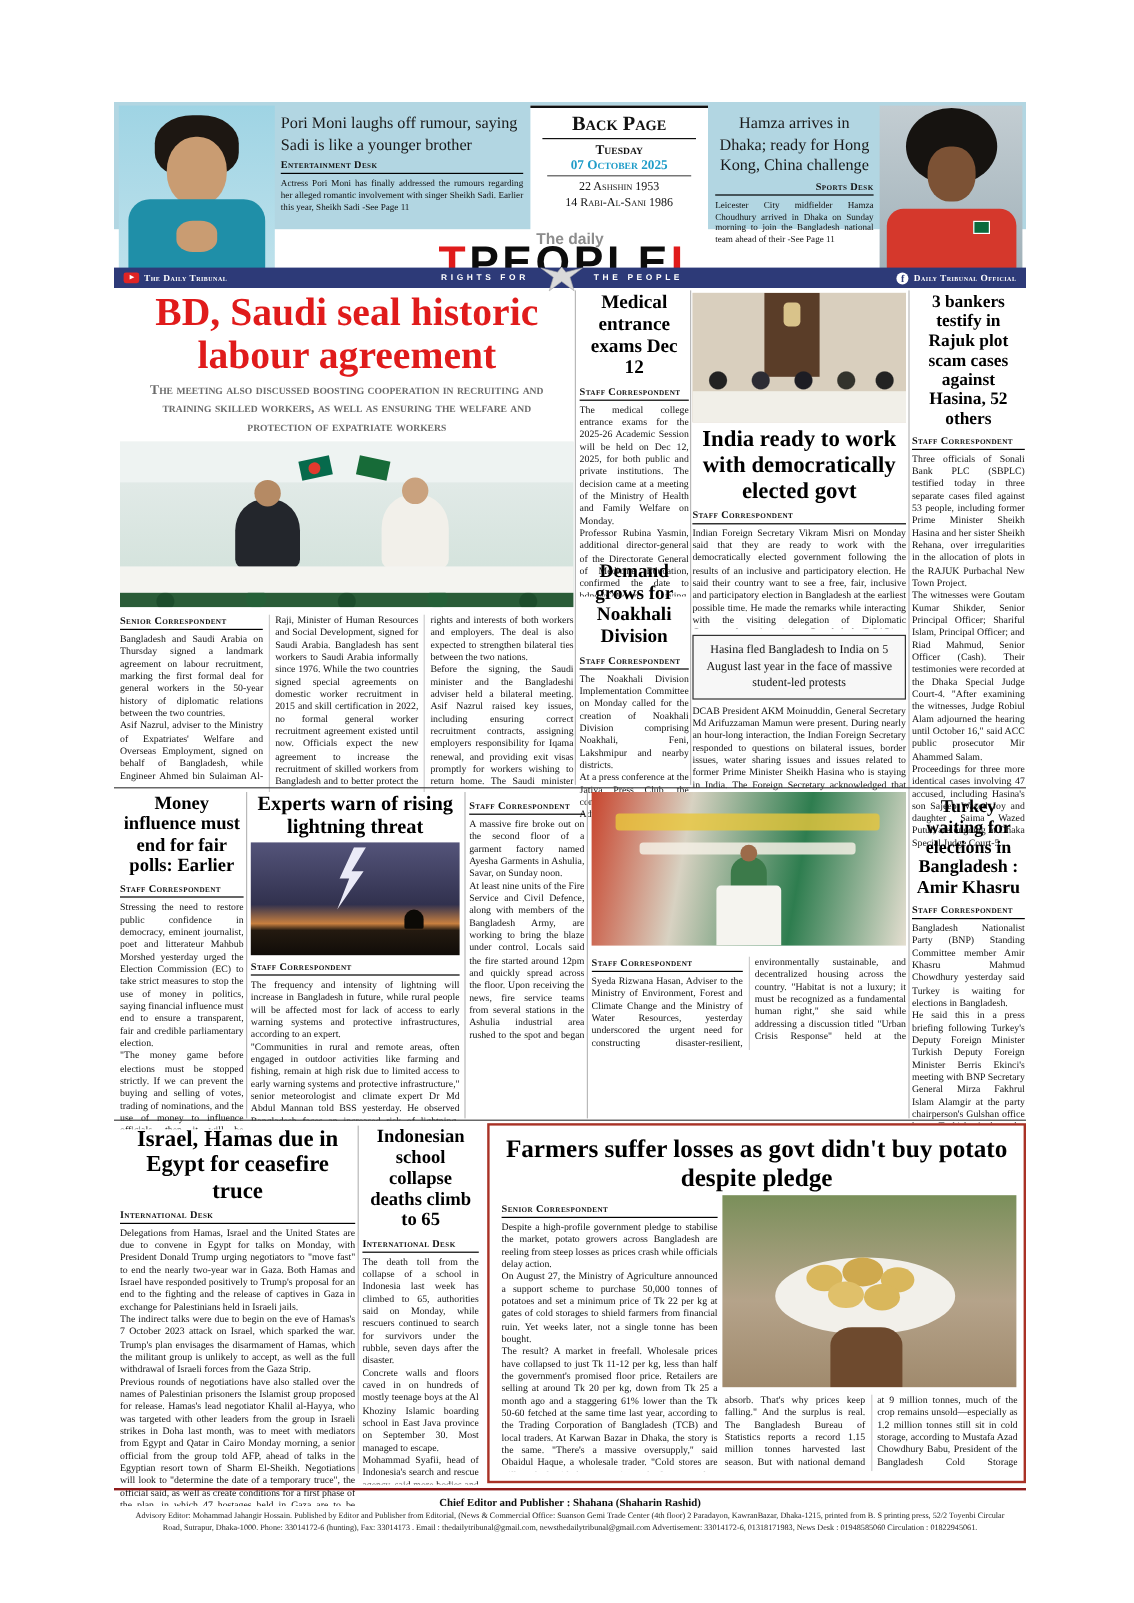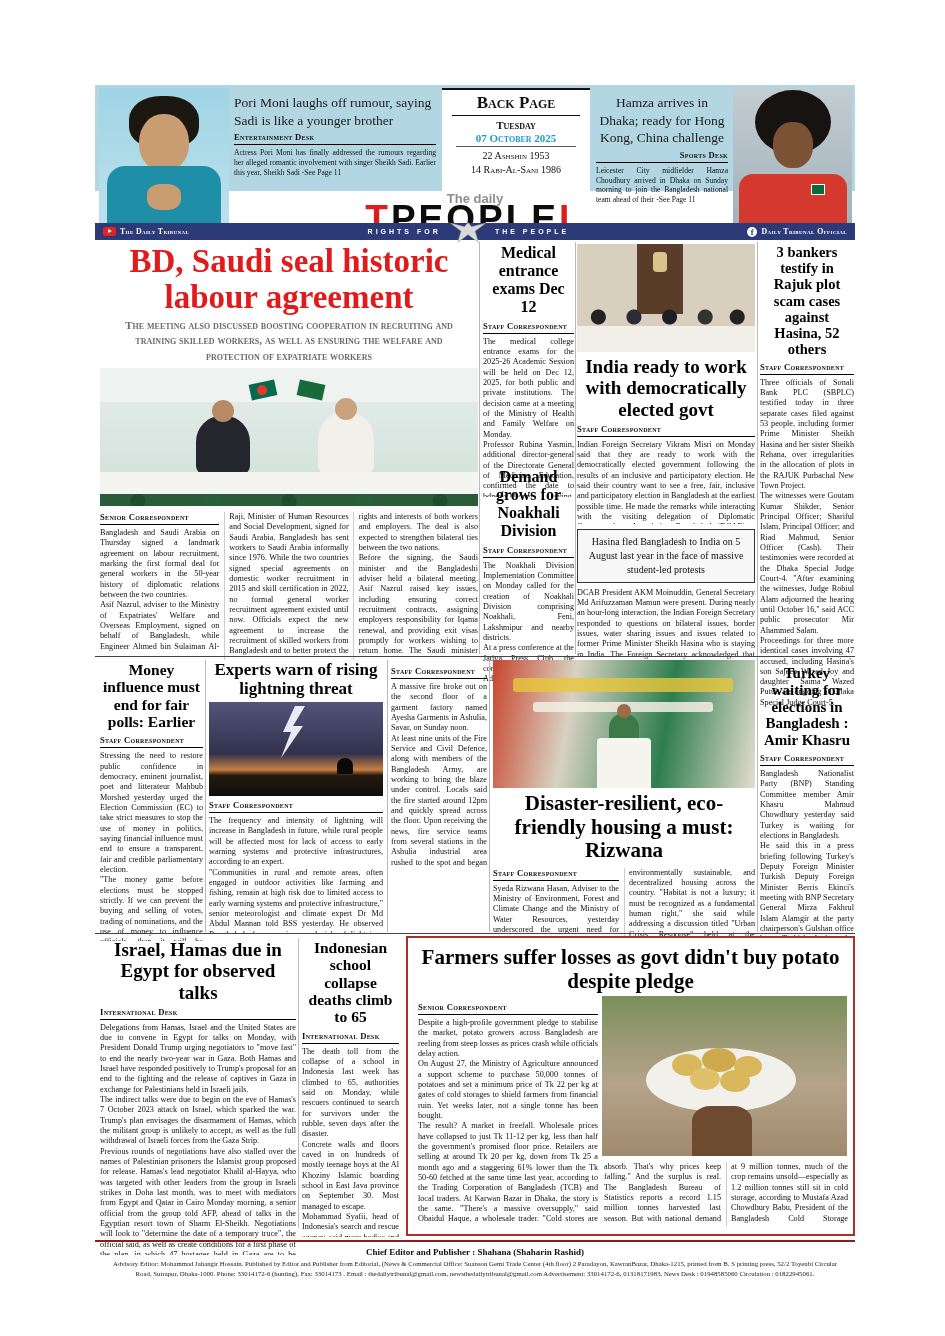--- a/index.html
+++ b/index.html
@@ -300,39 +300,38 @@
 
   <div class="vrule" style="left:489px;top:660px;height:272px;"></div>
 
   <div class="photo ph-riz">
     <div class="ystrip"></div>
       <div class="wstrip"></div>
       <div class="speaker"></div>
       <div class="podium"></div>
   </div>
   <div class="abs" style="left:493px;top:792px;width:262px;">
-    <div class="story-title" style="font-size:21px;">Disaster-resilient, eco-friendly housing a must: Rizwana</div>
     <div class="cols2" style="margin-top:5px;height:78px;">
       <div class="byline">Staff Correspondent</div>
       <div class="body-text">Syeda Rizwana Hasan, Adviser to the Ministry of Environment, Forest and Climate Change and the Ministry of Water Resources, yesterday underscored the urgent need for constructing disaster-resilient, environmentally sustainable, and decentralized housing across the country. "Habitat is not a luxury; it must be recognized as a fundamental human right," she said while addressing a discussion titled "Urban Crisis Response" held at the Bangladesh China International Conference Center in the capital's Sher-e-Bangla Nagar, marking World Habitat Day 2025.
 She emphasized that adequate modern housing should be developed not only in urban areas but also in rural regions under state management. Housing, she noted, should not mean just a shelter but must    -See Page 11</div>
     </div>
   </div>
 
   <div class="abs" style="left:760px;top:665px;width:94px;">
     <div class="story-title" style="font-size:15px;">Turkey waiting for elections in Bangladesh : Amir Khasru</div>
     <div class="byline" style="margin-top:4px;">Staff Correspondent</div>
     <div class="body-text" style="height:190px;overflow:hidden;">Bangladesh Nationalist Party (BNP) Standing Committee member Amir Khasru Mahmud Chowdhury yesterday said Turkey is waiting for elections in Bangladesh.
 He said this in a press briefing following Turkey's Deputy Foreign Minister Turkish Deputy Foreign Minister Berris Ekinci's meeting with BNP Secretary General Mirza Fakhrul Islam Alamgir at the party chairperson's Gulshan office here. Turkish Ambassador to Bangladesh Ramis Sen accompanied the Turkish deputy foreign minister in the meeting. The meeting, which lasted for more than an hour.    -See Page 11</div>
   </div>
 
   <div class="hrule" style="left:95px;top:933px;width:760px;"></div>
 
   <div class="abs" style="left:100px;top:939px;width:196px;">
-    <div class="story-title" style="font-size:19px;">Israel, Hamas due in Egypt for observed talks</div>
+    <div class="story-title" style="font-size:19px;">Israel, Hamas due in Egypt for ceasefire truce</div>
     <div class="byline" style="margin-top:4px;">International Desk</div>
     <div class="body-text" style="height:232px;overflow:hidden;">Delegations from Hamas, Israel and the United States are due to convene in Egypt for talks on Monday, with President Donald Trump urging negotiators to "move fast" to end the nearly two-year war in Gaza. Both Hamas and Israel have responded positively to Trump's proposal for an end to the fighting and the release of captives in Gaza in exchange for Palestinians held in Israeli jails.
 The indirect talks were due to begin on the eve of Hamas's 7 October 2023 attack on Israel, which sparked the war. Trump's plan envisages the disarmament of Hamas, which the militant group is unlikely to accept, as well as the full withdrawal of Israeli forces from the Gaza Strip.
 Previous rounds of negotiations have also stalled over the names of Palestinian prisoners the Islamist group proposed for release. Hamas's lead negotiator Khalil al-Hayya, who was targeted with other leaders from the group in Israeli strikes in Doha last month, was to meet with mediators from Egypt and Qatar in Cairo Monday morning, a senior official from the group told AFP, ahead of talks in the Egyptian resort town of Sharm El-Sheikh. Negotiations will look to "determine the date of a temporary truce", the official said, as well as create conditions for a first phase of the plan, in which 47 hostages held in Gaza are to be released in return for hundreds of Palestinian detainees. MOVE FAST: Posting on his Truth Social platform on Sunday, Trump praised    -See Page 11</div>
   </div>
 
   <div class="vrule" style="left:298px;top:938px;height:290px;"></div>
 
   <div class="abs" style="left:302px;top:939px;width:97px;">
     <div class="story-title" style="font-size:15.5px;">Indonesian school collapse deaths climb to 65</div>

